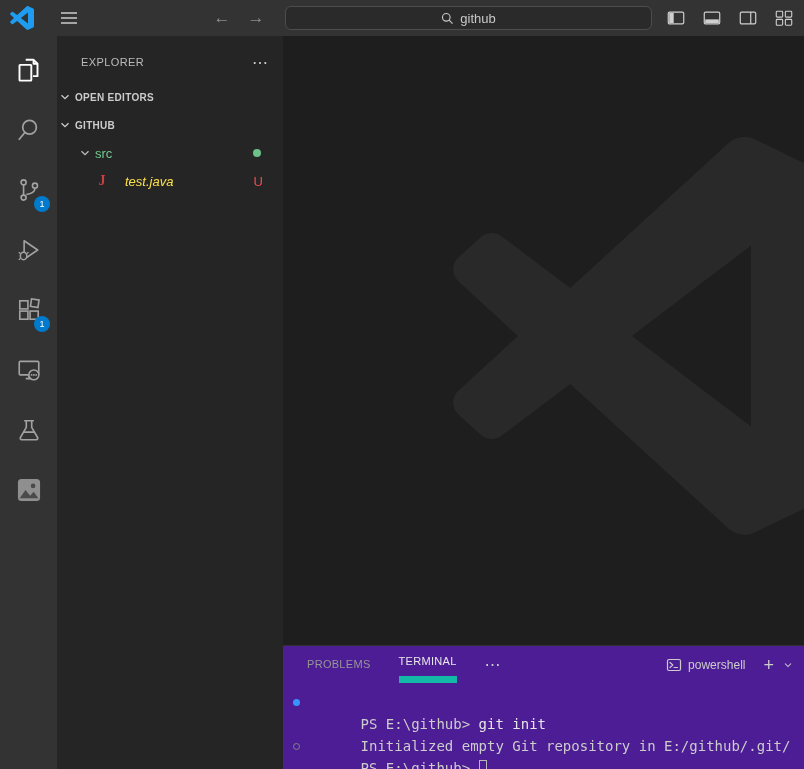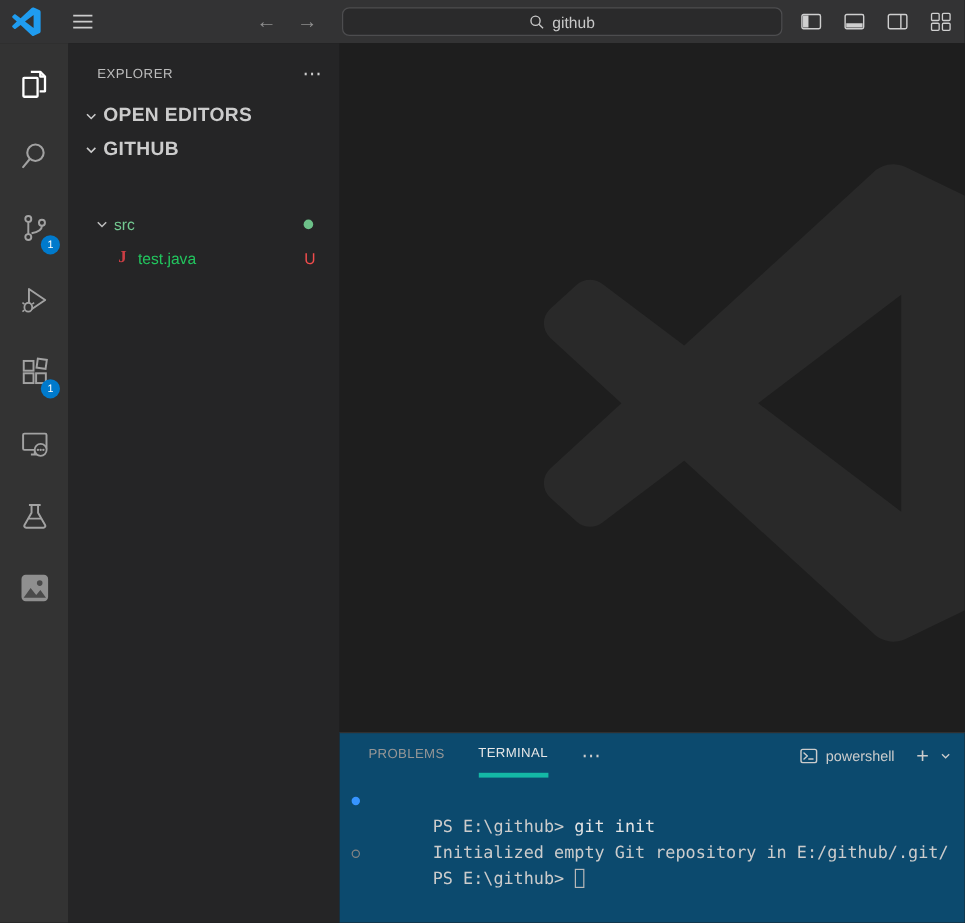--- a/index.html
+++ b/index.html
@@ -46,58 +46,58 @@
   .sidebar {
     position:absolute; top:36px; left:57px; width:226px; bottom:0;
     background:#252526; font-size:13px;
   }
   .sb-title {
     margin-top:12px; height:28px; display:flex; align-items:center;
     padding:0 14px 0 24px; font-size:11px; color:#bcbcbc; letter-spacing:0.4px;
   }
   .sb-title .more { margin-left:auto; font-size:16px; color:#cccccc; letter-spacing:1px; cursor:pointer; }
   .row { height:28px; display:flex; align-items:center; position:relative; cursor:pointer; }
-  .section-row { font-size:16px; font-weight:bold; color:#cccccc; padding-left:11px; letter-spacing:0.3px; }
+  .section-row { font-size:10px; font-weight:bold; color:#cccccc; padding-left:0; letter-spacing:0.3px; }
   .section-row.first { margin-top:7px; }
   .section-row .chev { margin-right:2px; }
-  .tree-folder { padding-left:20px;margin-top:34px; }
+  .tree-folder { padding-left:20px; }
   .folder-label { color:#73c991; margin-left:2px; }
   .git-dot {
     position:absolute; right:22px; top:50%; margin-top:-4px;
     width:8px; height:8px; border-radius:50%; background:#6cc088;
   }
   .tree-file { padding-left:38px; }
   .java-icon {
     width:14px; text-align:center; font-family:"Liberation Serif", serif;
     font-weight:bold; font-size:14px; color:#cc3e44;
   }
-  .file-label { color:#22c55e; margin-left:6px; }
+  .file-label { color:#fde047; margin-left:16px;font-style:italic; }
   .git-badge-u {
     position:absolute; right:20px; color:#f14c4c; font-size:13px;
   }
 
   
   .editor {
     position:absolute; top:36px; left:283px; width:521px; height:574px;
     background:#1e1e1e; overflow:hidden;
   }
   .watermark { position:absolute; left:168px; top:100px; width:400px; height:400px; }
 
   
   .panel {
-    position:absolute; left:283px; width:521px; bottom:0; height:159px;
-    background:#0c4a6e; border-top:1px solid #303031;
+    position:absolute; left:283px; width:521px; bottom:0; height:124px;
+    background:#4c1d95; border-top:1px solid #303031;
   }
   .panel-header { height:37px; display:flex; align-items:center; padding-left:24px; padding-right:10px; }
   .panel-tab {
     font-size:11px; color:#969696; margin-right:28px; height:37px;
     display:flex; align-items:center; letter-spacing:0.3px; cursor:pointer;
     border-bottom:1px solid transparent;
   }
-  .panel-tab.active { color:#e7e7e7; border-bottom:4px solid #14b8a6; }
+  .panel-tab.active { color:#e7e7e7; border-bottom:7px solid #14b8a6; }
   .panel-more { color:#cccccc; font-size:16px; letter-spacing:1px; margin-right:22px; cursor:pointer; }
   .panel-right { margin-left:auto; display:flex; align-items:center; gap:6px; }
   .shell-label { font-size:12px; color:#cccccc; cursor:pointer; }
   .panel-plus { font-size:18px; color:#cccccc; margin-left:12px; cursor:pointer; line-height:1; }
   .panel-chevron { margin-left:2px; cursor:pointer; }
 
   .terminal-body { padding-top:8px; }
   .term-line {
     position:relative; height:22px; line-height:22px; padding-left:27px;
     font-family:"DejaVu Sans Mono", monospace; font-size:14px;

